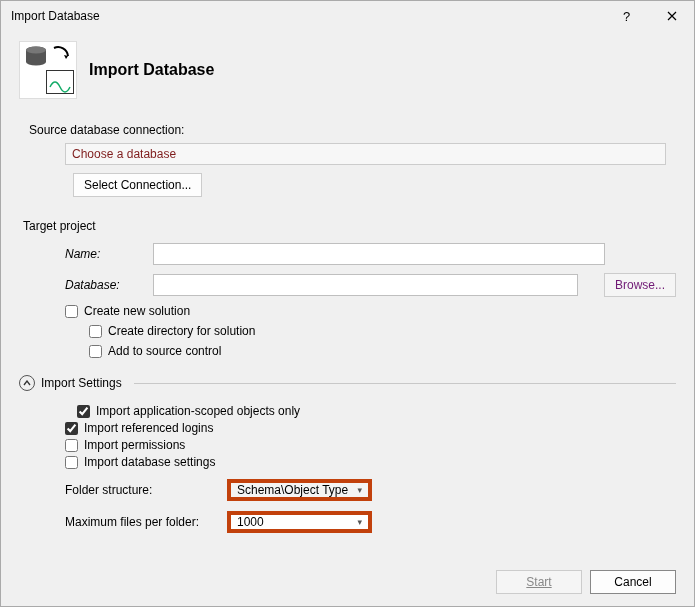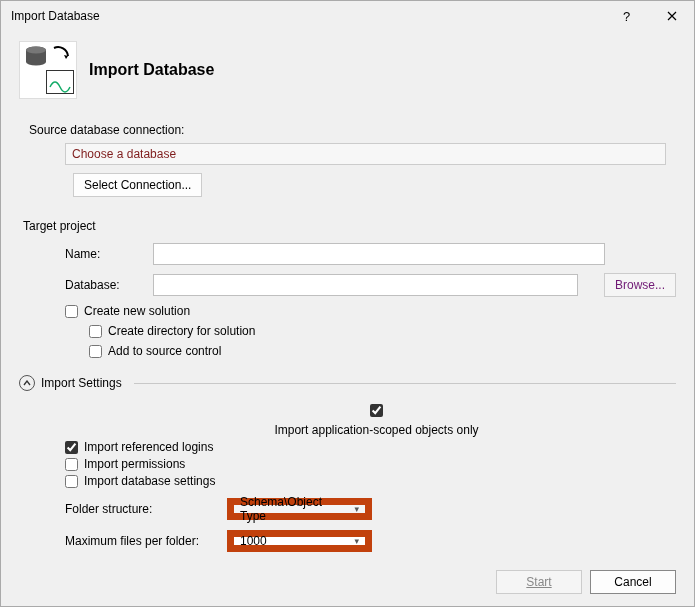--- a/index.html
+++ b/index.html
@@ -75,21 +75,21 @@
     font-size: 12px;
     cursor: pointer;
   }
   .select-conn-row { margin: 0 0 16px 46px; padding-left: 8px; }
   .form-row {
     display: flex;
     align-items: center;
     margin: 4px 0 4px 46px;
     gap: 8px;
   }
-  .label-col { width: 80px; }
+  .label-col { width: 80px; font-style: italic; }
   .text-input {
     flex: 1;
     height: 22px;
     border: 1px solid #bfbfbf;
     background: #fff;
     padding: 2px 4px;
   }
   .browse-gap { width: 10px; }
   .browse-btn {
     width: 72px; height: 24px;
@@ -114,21 +114,21 @@
   .chev-circle {
     width: 16px; height: 16px; border: 1px solid #555; border-radius: 50%;
     display:flex; align-items:center; justify-content:center;
     font-size: 9px; line-height:1;
   }
   .settings-sep {
     flex:1; height:1px; background:#c8c8c8; margin-left:6px;
   }
   .settings-body { margin-left: 46px; }
   .combo {
-    height: 22px; border:7px solid #c2410c; background:#fff;
+    height: 22px; border:4px solid #c2410c; background:#fff;
     display:flex; align-items:center; padding:0 6px; gap:6px;
     justify-content: space-between;
     font-size:12px;
   }
   .combo .caret { font-size:9px; color:#555; }
   .folder-row, .maxfiles-row {
     display:flex; align-items:center; gap:12px; margin-top:10px;
   }
   .folder-row .flabel, .maxfiles-row .flabel { width: 150px; }
   .folder-row .combo { width: 145px; background:#f4f4f4; }
@@ -219,21 +219,21 @@
     <div class="chev-circle">
       <svg width="8" height="6" viewBox="0 0 8 6">
           <path d="M1 5 L4 1 L7 5" fill="none" stroke="#333" stroke-width="1.3"></path>
         </svg>
     </div>
     <span>Import Settings</span>
     <div class="settings-sep"></div>
   </div>
 
   <div class="settings-body">
-    <div class="check-row" style="margin-left:12px;flex-direction:column;">
+    <div class="check-row" style="margin-left:12px;">
       <input type="checkbox" checked="" style="">
       <span>Import application-scoped objects only</span>
     </div>
     <div class="check-row" style="margin-left:0;">
       <input type="checkbox" checked="" style="">
       <span>Import referenced logins</span>
     </div>
     <div class="check-row" style="margin-left:0;">
       <input type="checkbox" style="">
       <span>Import permissions</span>

